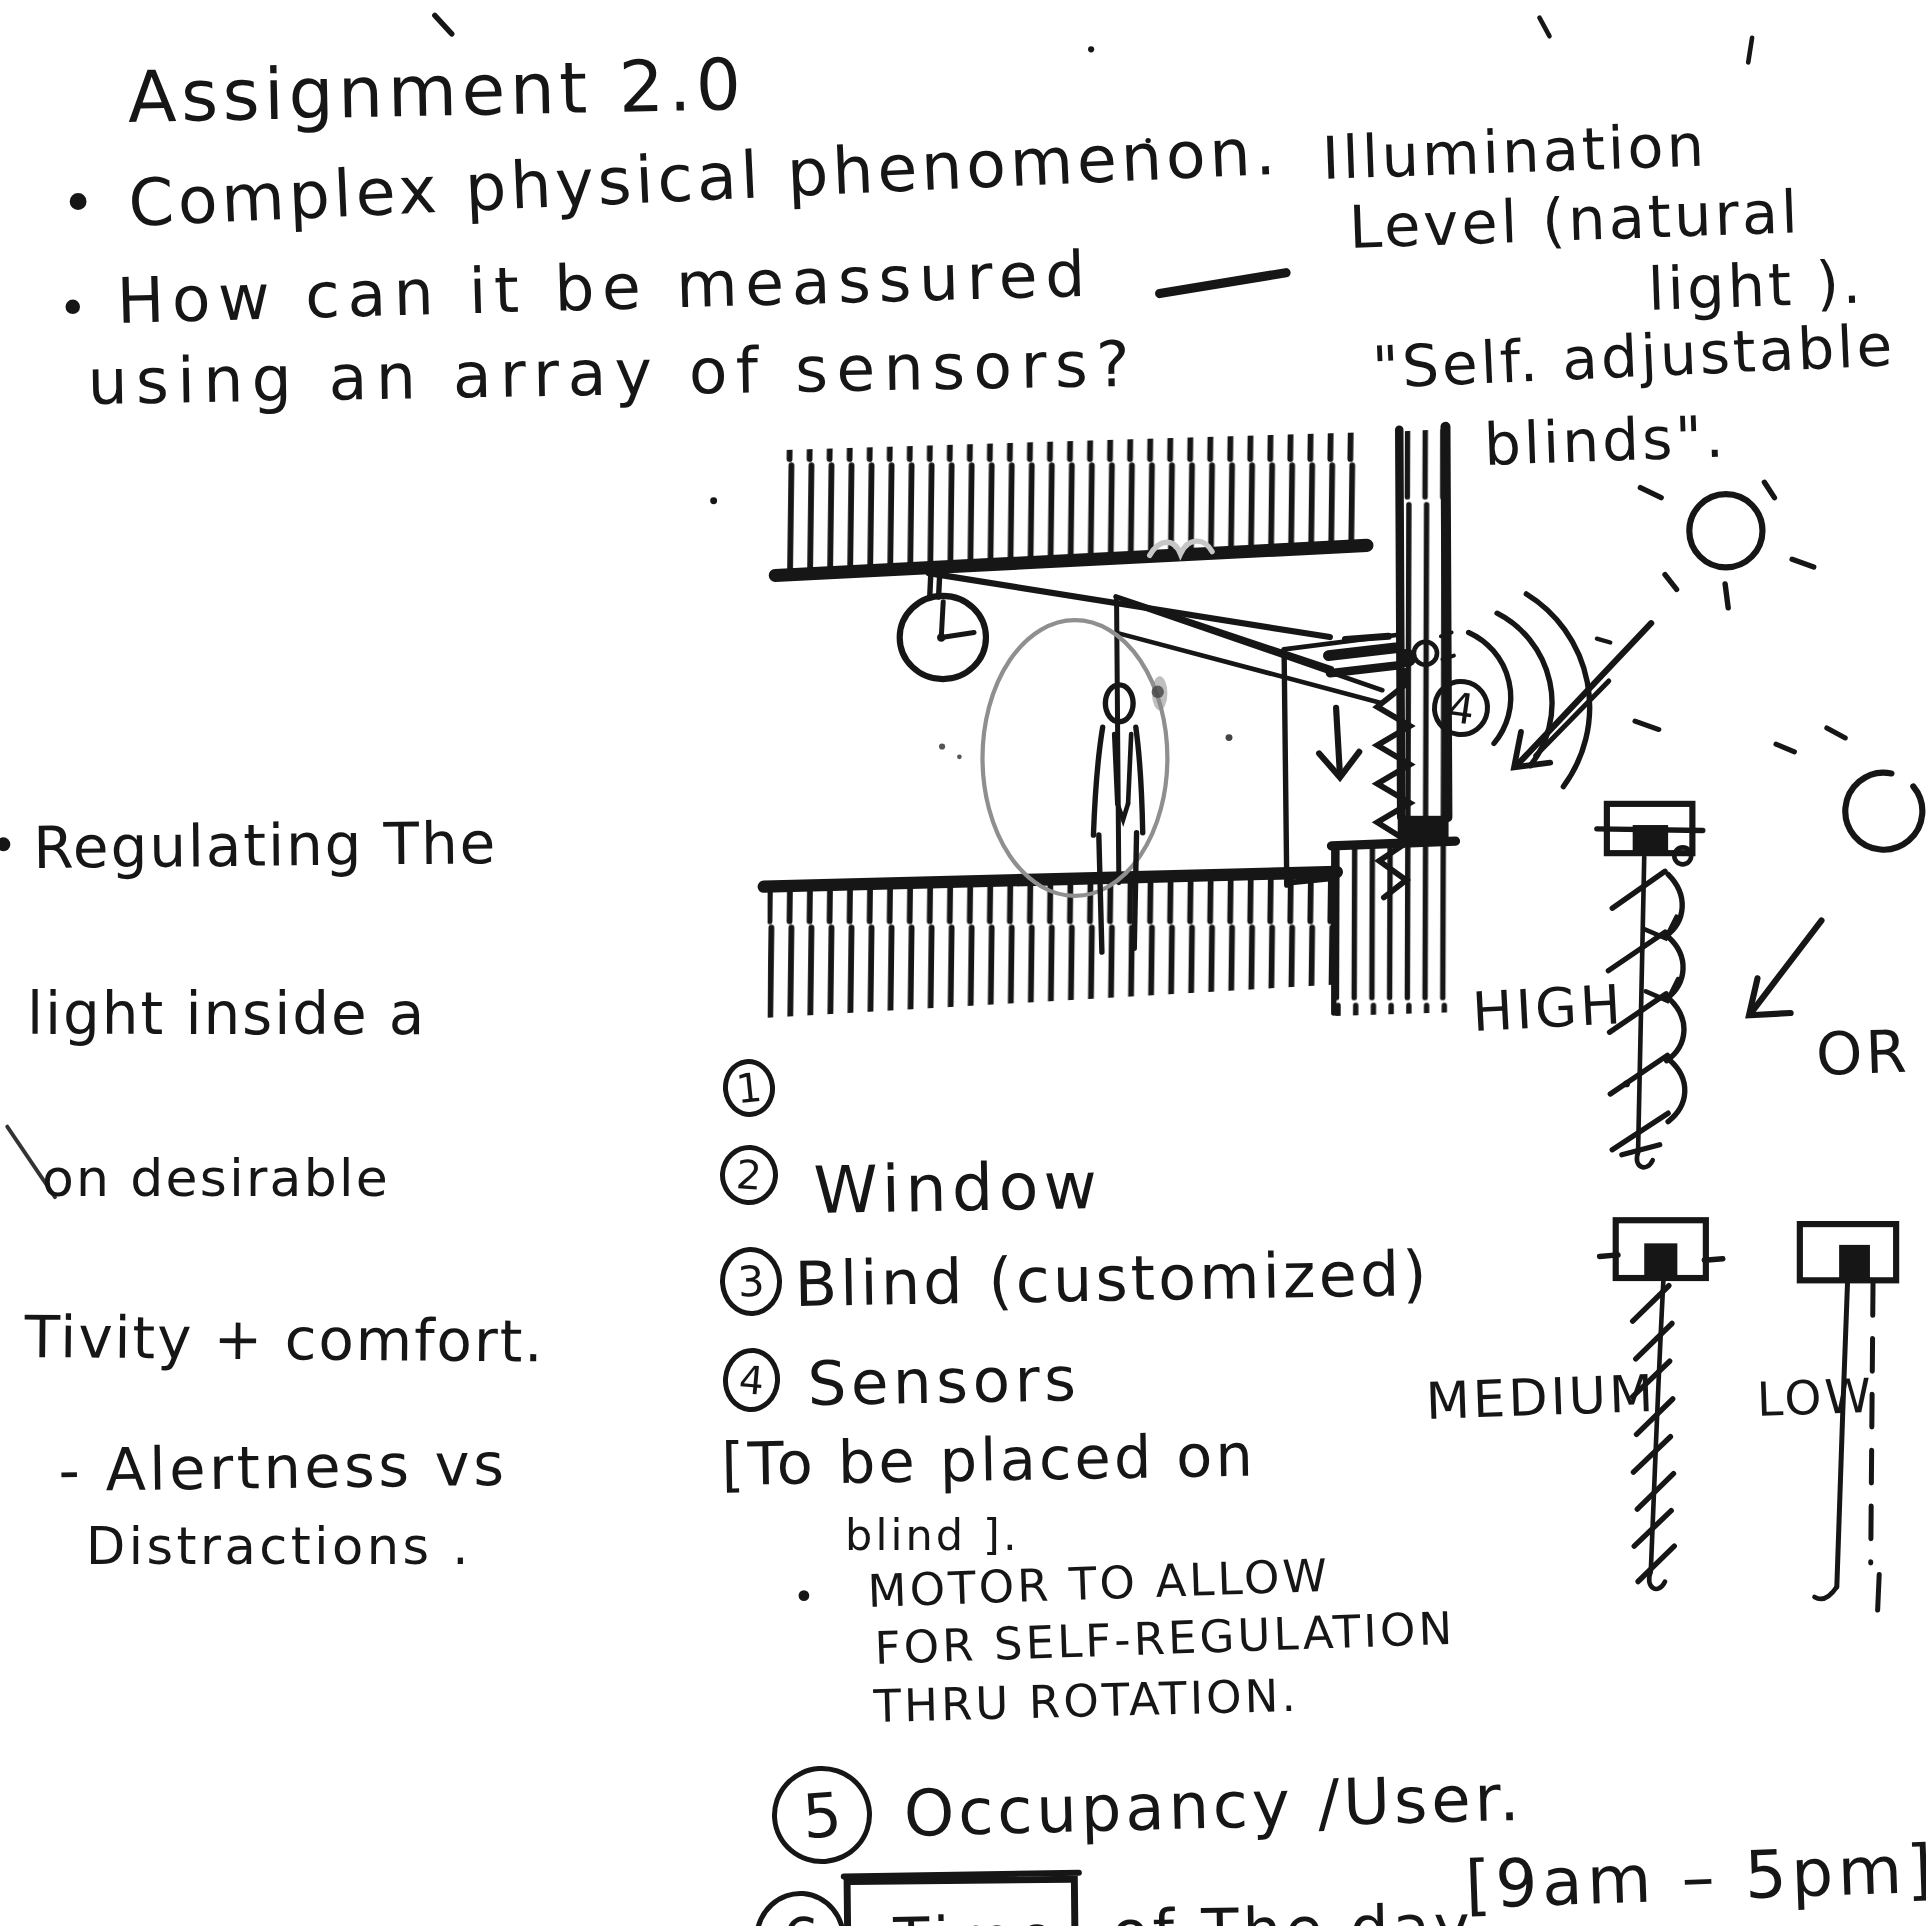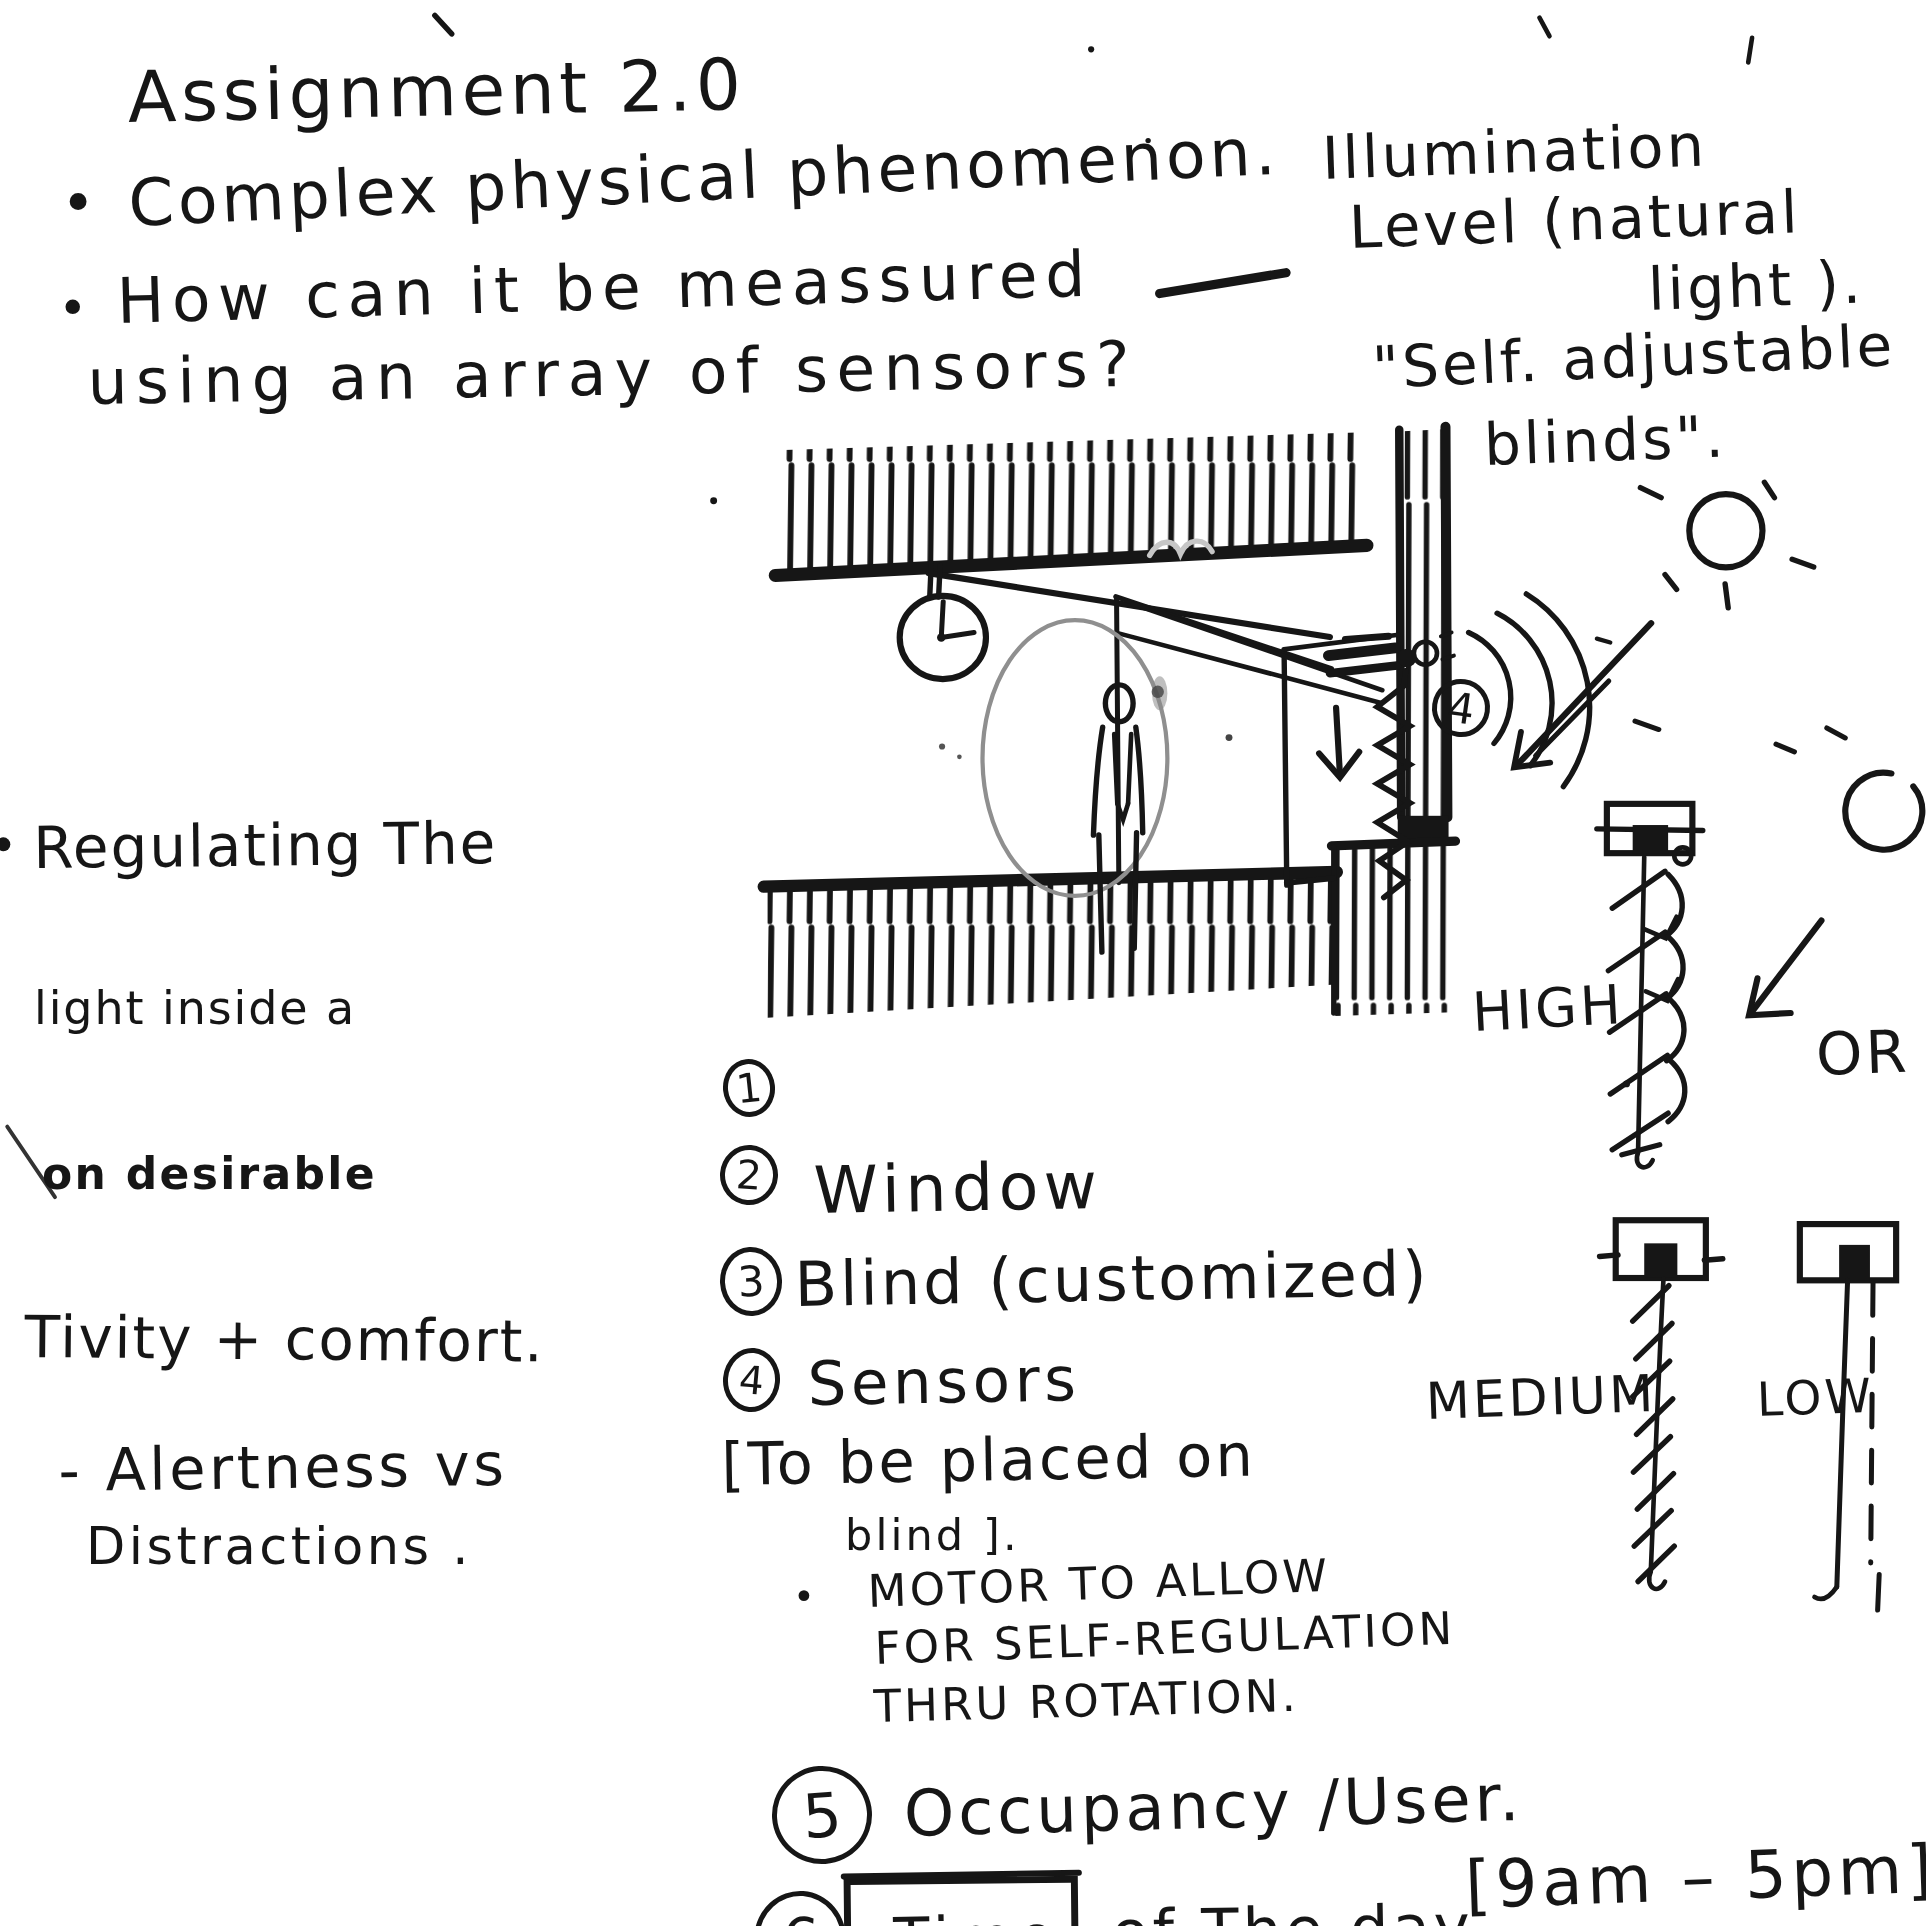--- a/index.html
+++ b/index.html
@@ -236,22 +236,22 @@
   <div class="hw" style="left:1647px;top:260px;font-size:59px;letter-spacing:3.1px;transform:rotate(-2deg);">light ).</div>
 
   <div class="dot" style="left:58px;top:283px;font-size:50px;">•</div>
   <div class="hw" style="left:116px;top:270px;font-size:63px;letter-spacing:7.7px;transform:rotate(-1.6deg);">How can it be meassured</div>
   <div class="hw" style="left:87px;top:351px;font-size:63px;letter-spacing:8.5px;transform:rotate(-1deg);">using an  array of sensors?</div>
 
   <div class="hw" style="left:1371px;top:339px;font-size:58px;letter-spacing:3.1px;transform:rotate(-2.5deg);">"Self. adjustable</div>
   <div class="hw" style="left:1483px;top:416px;font-size:58px;letter-spacing:3.1px;transform:rotate(-2deg);">blinds".</div>
 
   <div class="hw" style="left:33px;top:819px;font-size:58px;letter-spacing:1.9px;transform:rotate(-0.6deg);">Regulating The</div>
-  <div class="hw" style="left:34px;top:985px;font-size:46px;letter-spacing:1.9px;">light inside  a</div>
-  <div class="hw" style="left:42px;top:1152px;font-size:44px;letter-spacing:2.3px;font-weight:bold;">on desirable</div>
+  <div class="hw" style="left:27px;top:985px;font-size:58px;letter-spacing:1.9px;">light inside  a</div>
+  <div class="hw" style="left:42px;top:1152px;font-size:52px;letter-spacing:2.3px;">on desirable</div>
   <div class="hw" style="left:25.4px;top:1308px;font-size:58px;letter-spacing:1.9px;transform:rotate(0.5deg);">Tivity + comfort.</div>
 
   <div class="hw" style="left:58px;top:1441px;font-size:59px;letter-spacing:3.5px;transform:rotate(-0.8deg);">- Alertness vs</div>
   <div class="hw" style="left:86px;top:1521px;font-size:51px;letter-spacing:3.5px;">Distractions .</div>
 
   <div class="cnum" style="left:723px;top:1059px;width:52px;height:58px;font-size:40px;transform:rotate(-6deg);">
     <span>1</span>
   </div>
 
   <div class="cnum" style="left:720px;top:1145px;width:58px;height:60px;font-size:40px;transform:rotate(4deg);">

